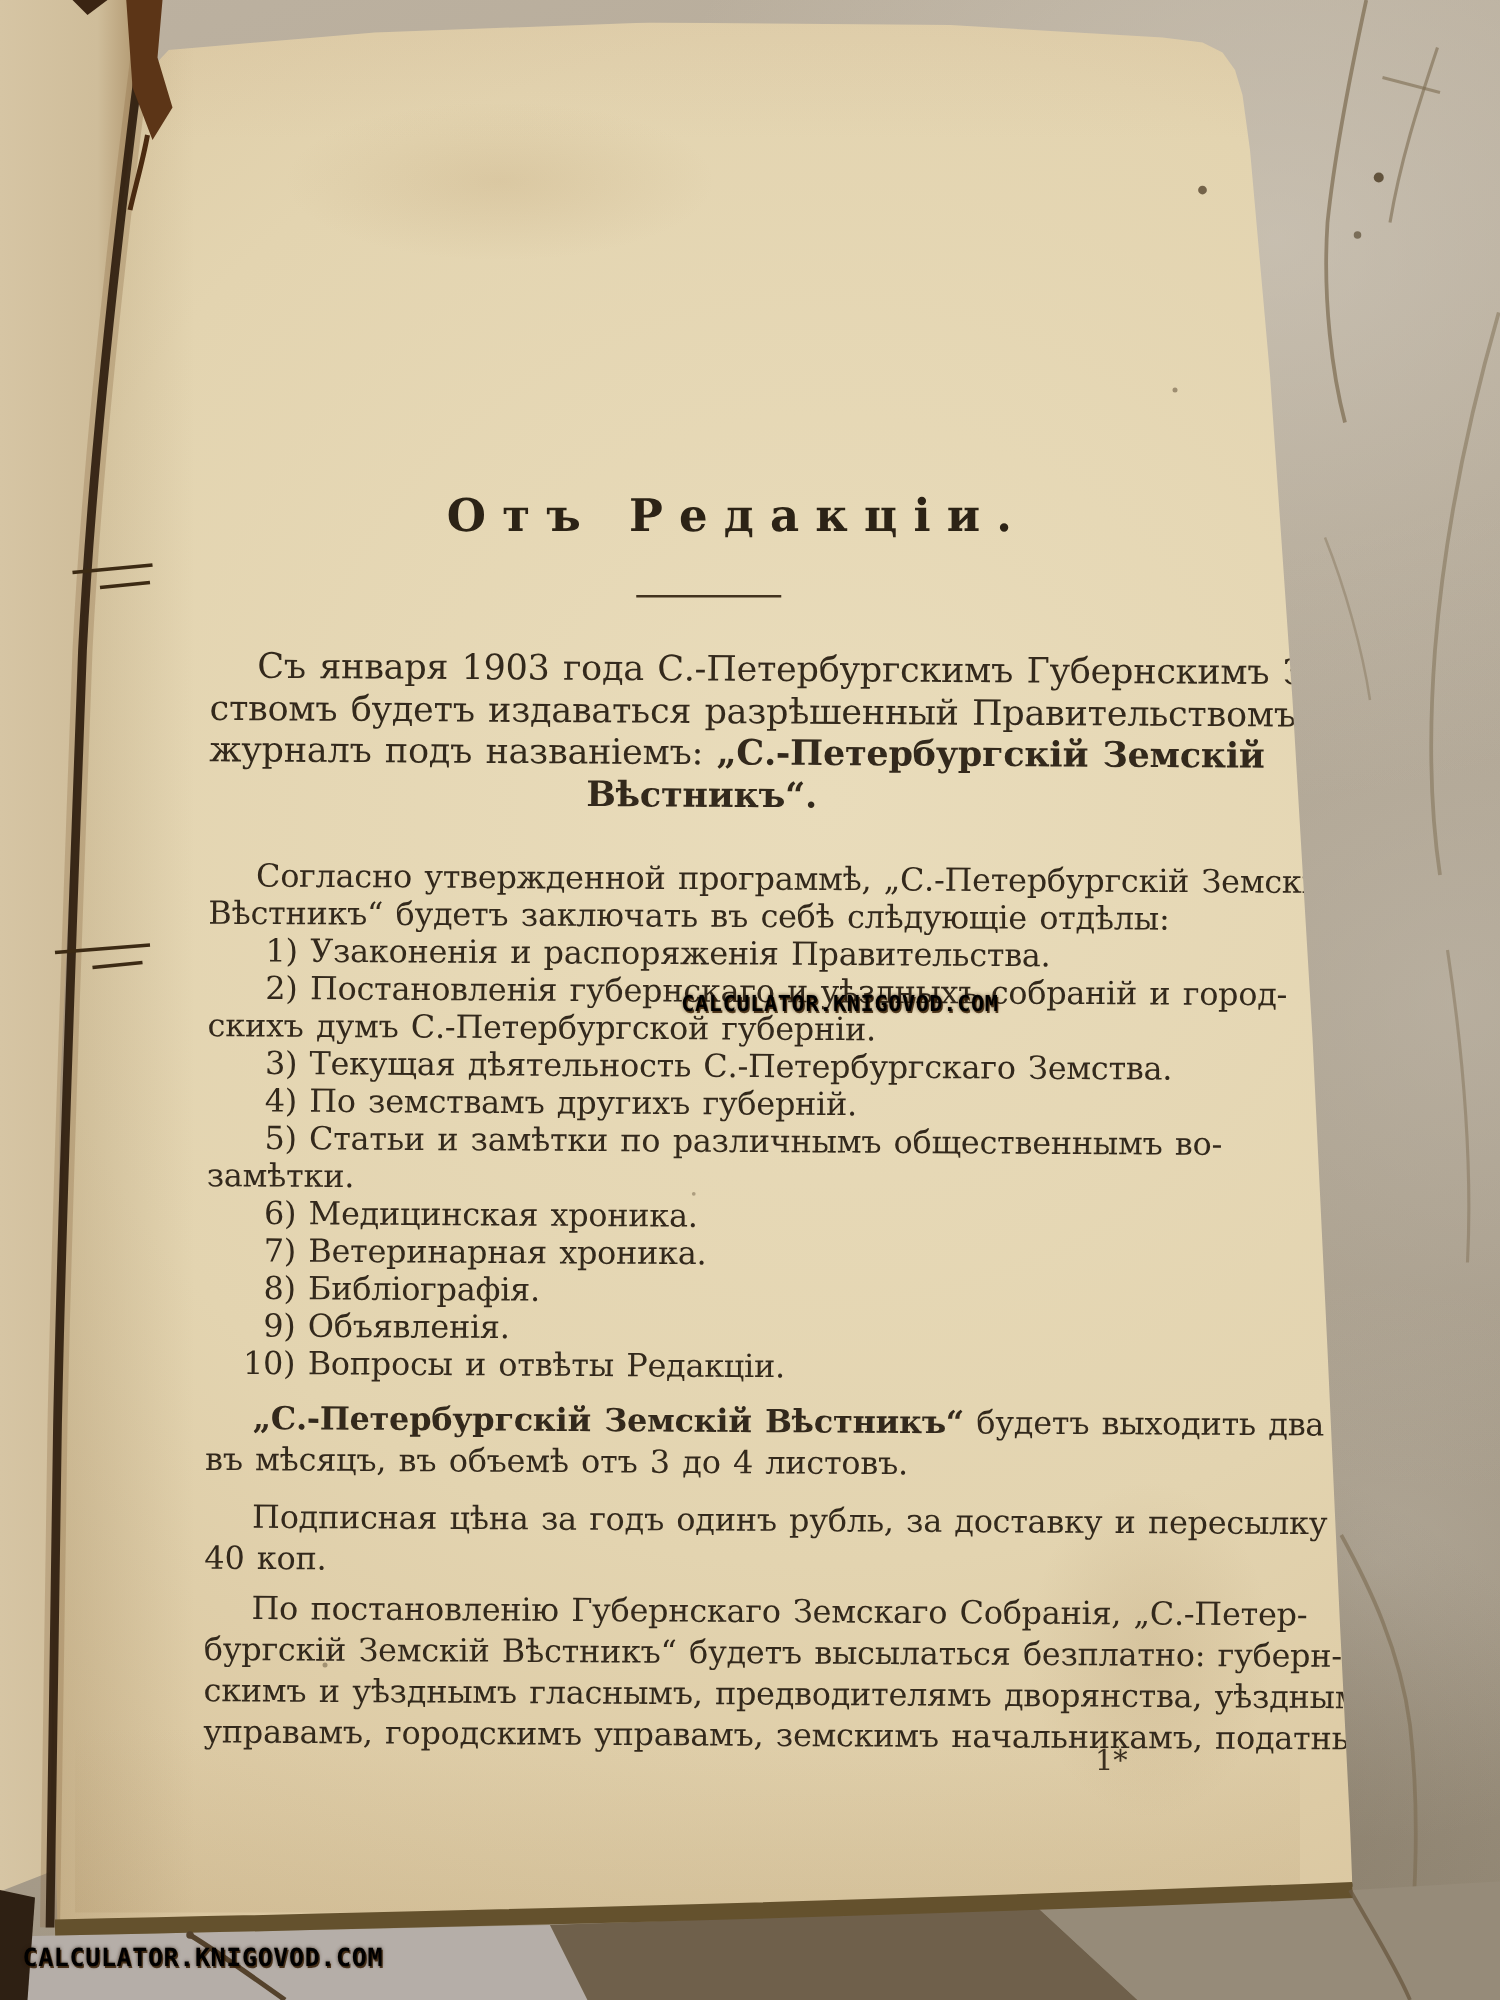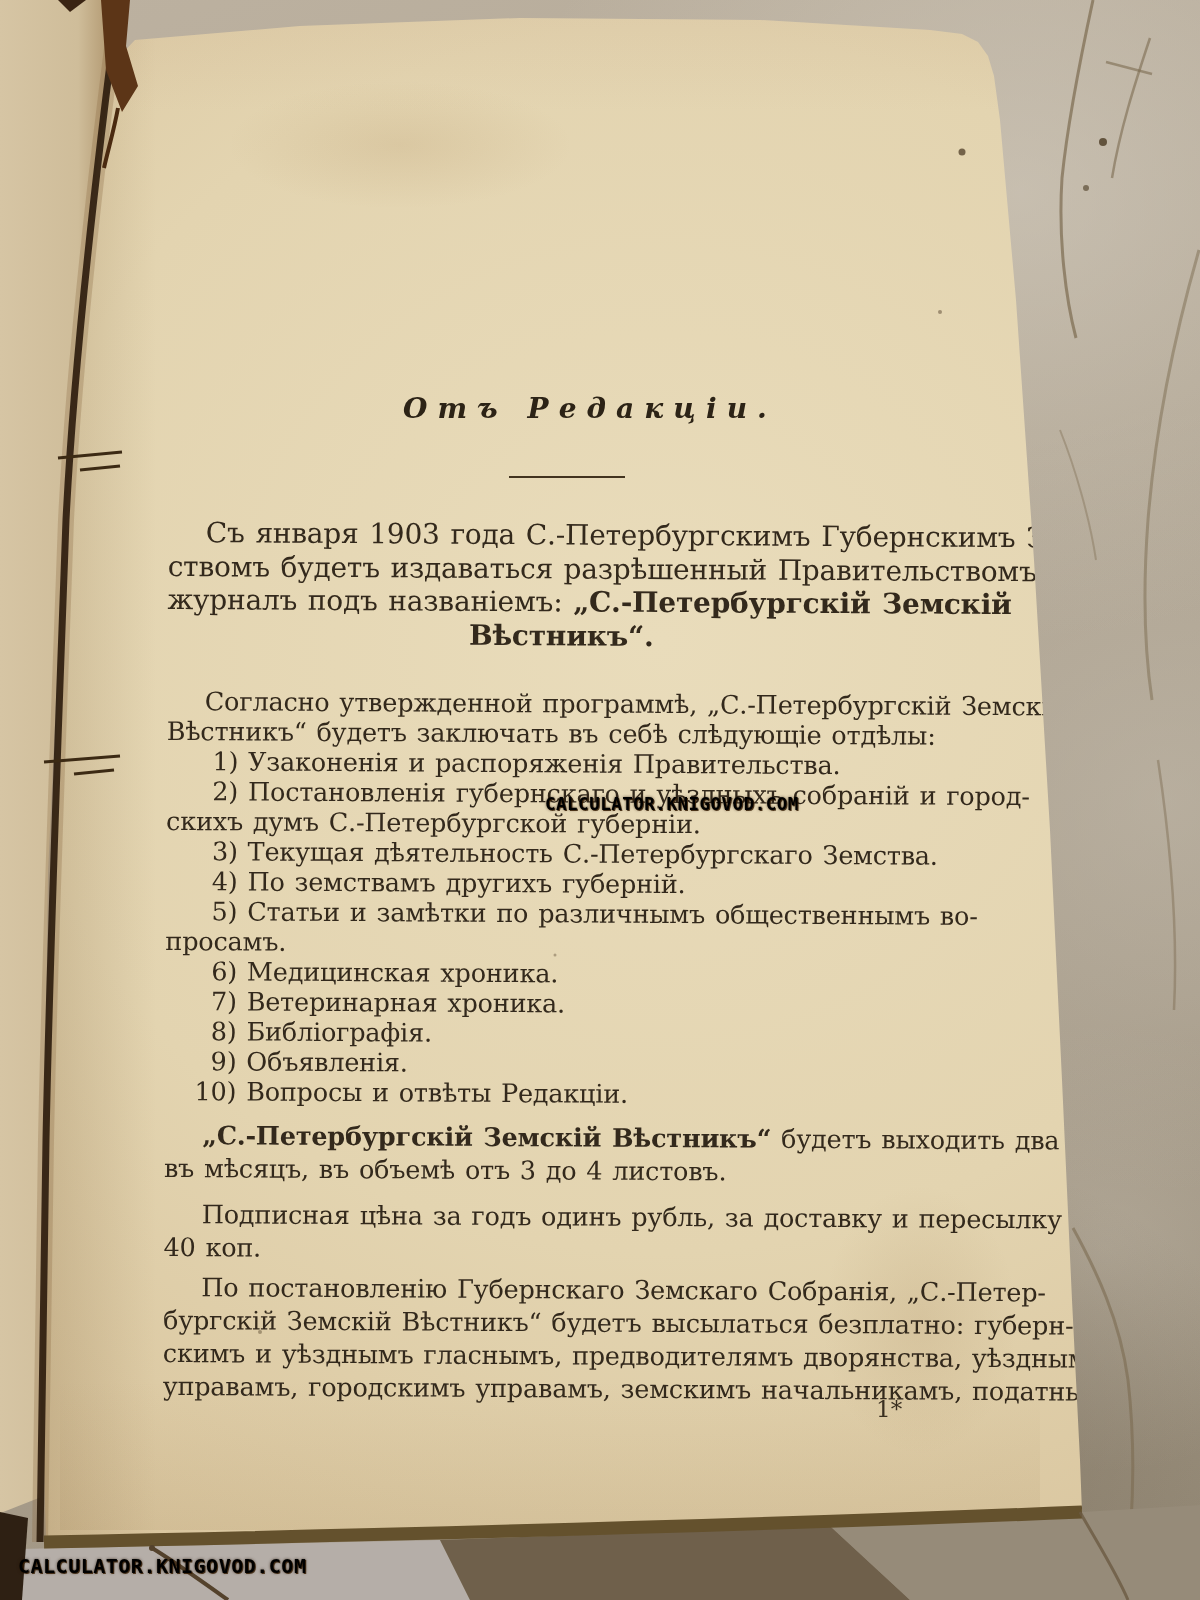--- a/index.html
+++ b/index.html
@@ -44,22 +44,22 @@
   .stain{position:absolute;border-radius:50%;pointer-events:none;}
   .stain.s1{left:170px;top:60px;width:460px;height:170px;
     background:radial-gradient(closest-side, rgba(168,132,84,.16), transparent 75%);}
   .stain.s2{left:790px;top:1140px;width:260px;height:360px;
     background:radial-gradient(closest-side, rgba(150,118,74,.14), transparent 75%);}
   .stain.s3{left:60px;top:1380px;width:980px;height:150px;border-radius:0;
     background:linear-gradient(180deg, rgba(150,120,75,0), rgba(150,120,75,.12));}
   
   .heading{
     position:absolute;left:200px;top:392px;width:780px;
-    text-align:center;font-size:28px;font-weight:700;color:#2c2316;
-    letter-spacing:.36em;white-space:nowrap;font-style:italic;
+    text-align:center;font-size:36px;font-weight:700;color:#2c2316;
+    letter-spacing:.36em;white-space:nowrap;
   }
   .rule{position:absolute;left:509px;top:476px;width:116px;height:2px;background:#42331f;}
   .textblock{
     position:absolute;left:168px;top:516px;width:788px;
     transform:rotate(.35deg);transform-origin:top left;
     color:#33291c;
   }
   .line{font-size:25.5px;line-height:30px;height:30px;letter-spacing:-.2px;
     word-spacing:2px;white-space:nowrap;overflow:visible;}
   .line.lead{font-size:28px;line-height:33.5px;height:33.5px;}
@@ -119,21 +119,21 @@
       <div class="line lead j"><span>журналъ подъ названіемъ: </span><span class="b">„С.-Петербургскій Земскій</span></div>
       <div class="line lead c"><span class="b">Вѣстникъ“.</span></div>
       <div class="line g1 in1 j"><span>Согласно утвержденной программѣ, „С.-Петербургскій Земскій</span></div>
       <div class="line "><span>Вѣстникъ“ будетъ заключать въ себѣ слѣдующіе отдѣлы:</span></div>
       <div class="line li"><span>1) Узаконенія и распоряженія Правительства.</span></div>
       <div class="line li j"><span>2) Постановленія губернскаго и уѣздныхъ собраній и город-</span></div>
       <div class="line "><span>скихъ думъ С.-Петербургской губерніи.</span></div>
       <div class="line li"><span>3) Текущая дѣятельность С.-Петербургскаго Земства.</span></div>
       <div class="line li"><span>4) По земствамъ другихъ губерній.</span></div>
       <div class="line li j"><span>5) Статьи и замѣтки по различнымъ общественнымъ во-</span></div>
-      <div class="line "><span>просамъ.</span></div>
+      <div class="line "><span>замѣтки.</span></div>
       <div class="line li"><span>6) Медицинская хроника.</span></div>
       <div class="line li"><span>7) Ветеринарная хроника.</span></div>
       <div class="line li"><span>8) Библіографія.</span></div>
       <div class="line li"><span>9) Объявленія.</span></div>
       <div class="line li10"><span>10) Вопросы и отвѣты Редакціи.</span></div>
       <div class="line g2 in1 j lg"><span class="b">„С.-Петербургскій Земскій Вѣстникъ“</span><span> будетъ выходить два раза</span></div>
       <div class="line lg"><span>въ мѣсяцъ, въ объемѣ отъ 3 до 4 листовъ.</span></div>
       <div class="line g2 in1 j lg"><span>Подписная цѣна за годъ одинъ рубль, за доставку и пересылку</span></div>
       <div class="line lg"><span>40 коп.</span></div>
       <div class="line g3 in1 j lg"><span>По постановленію Губернскаго Земскаго Собранія, „С.-Петер-</span></div>

